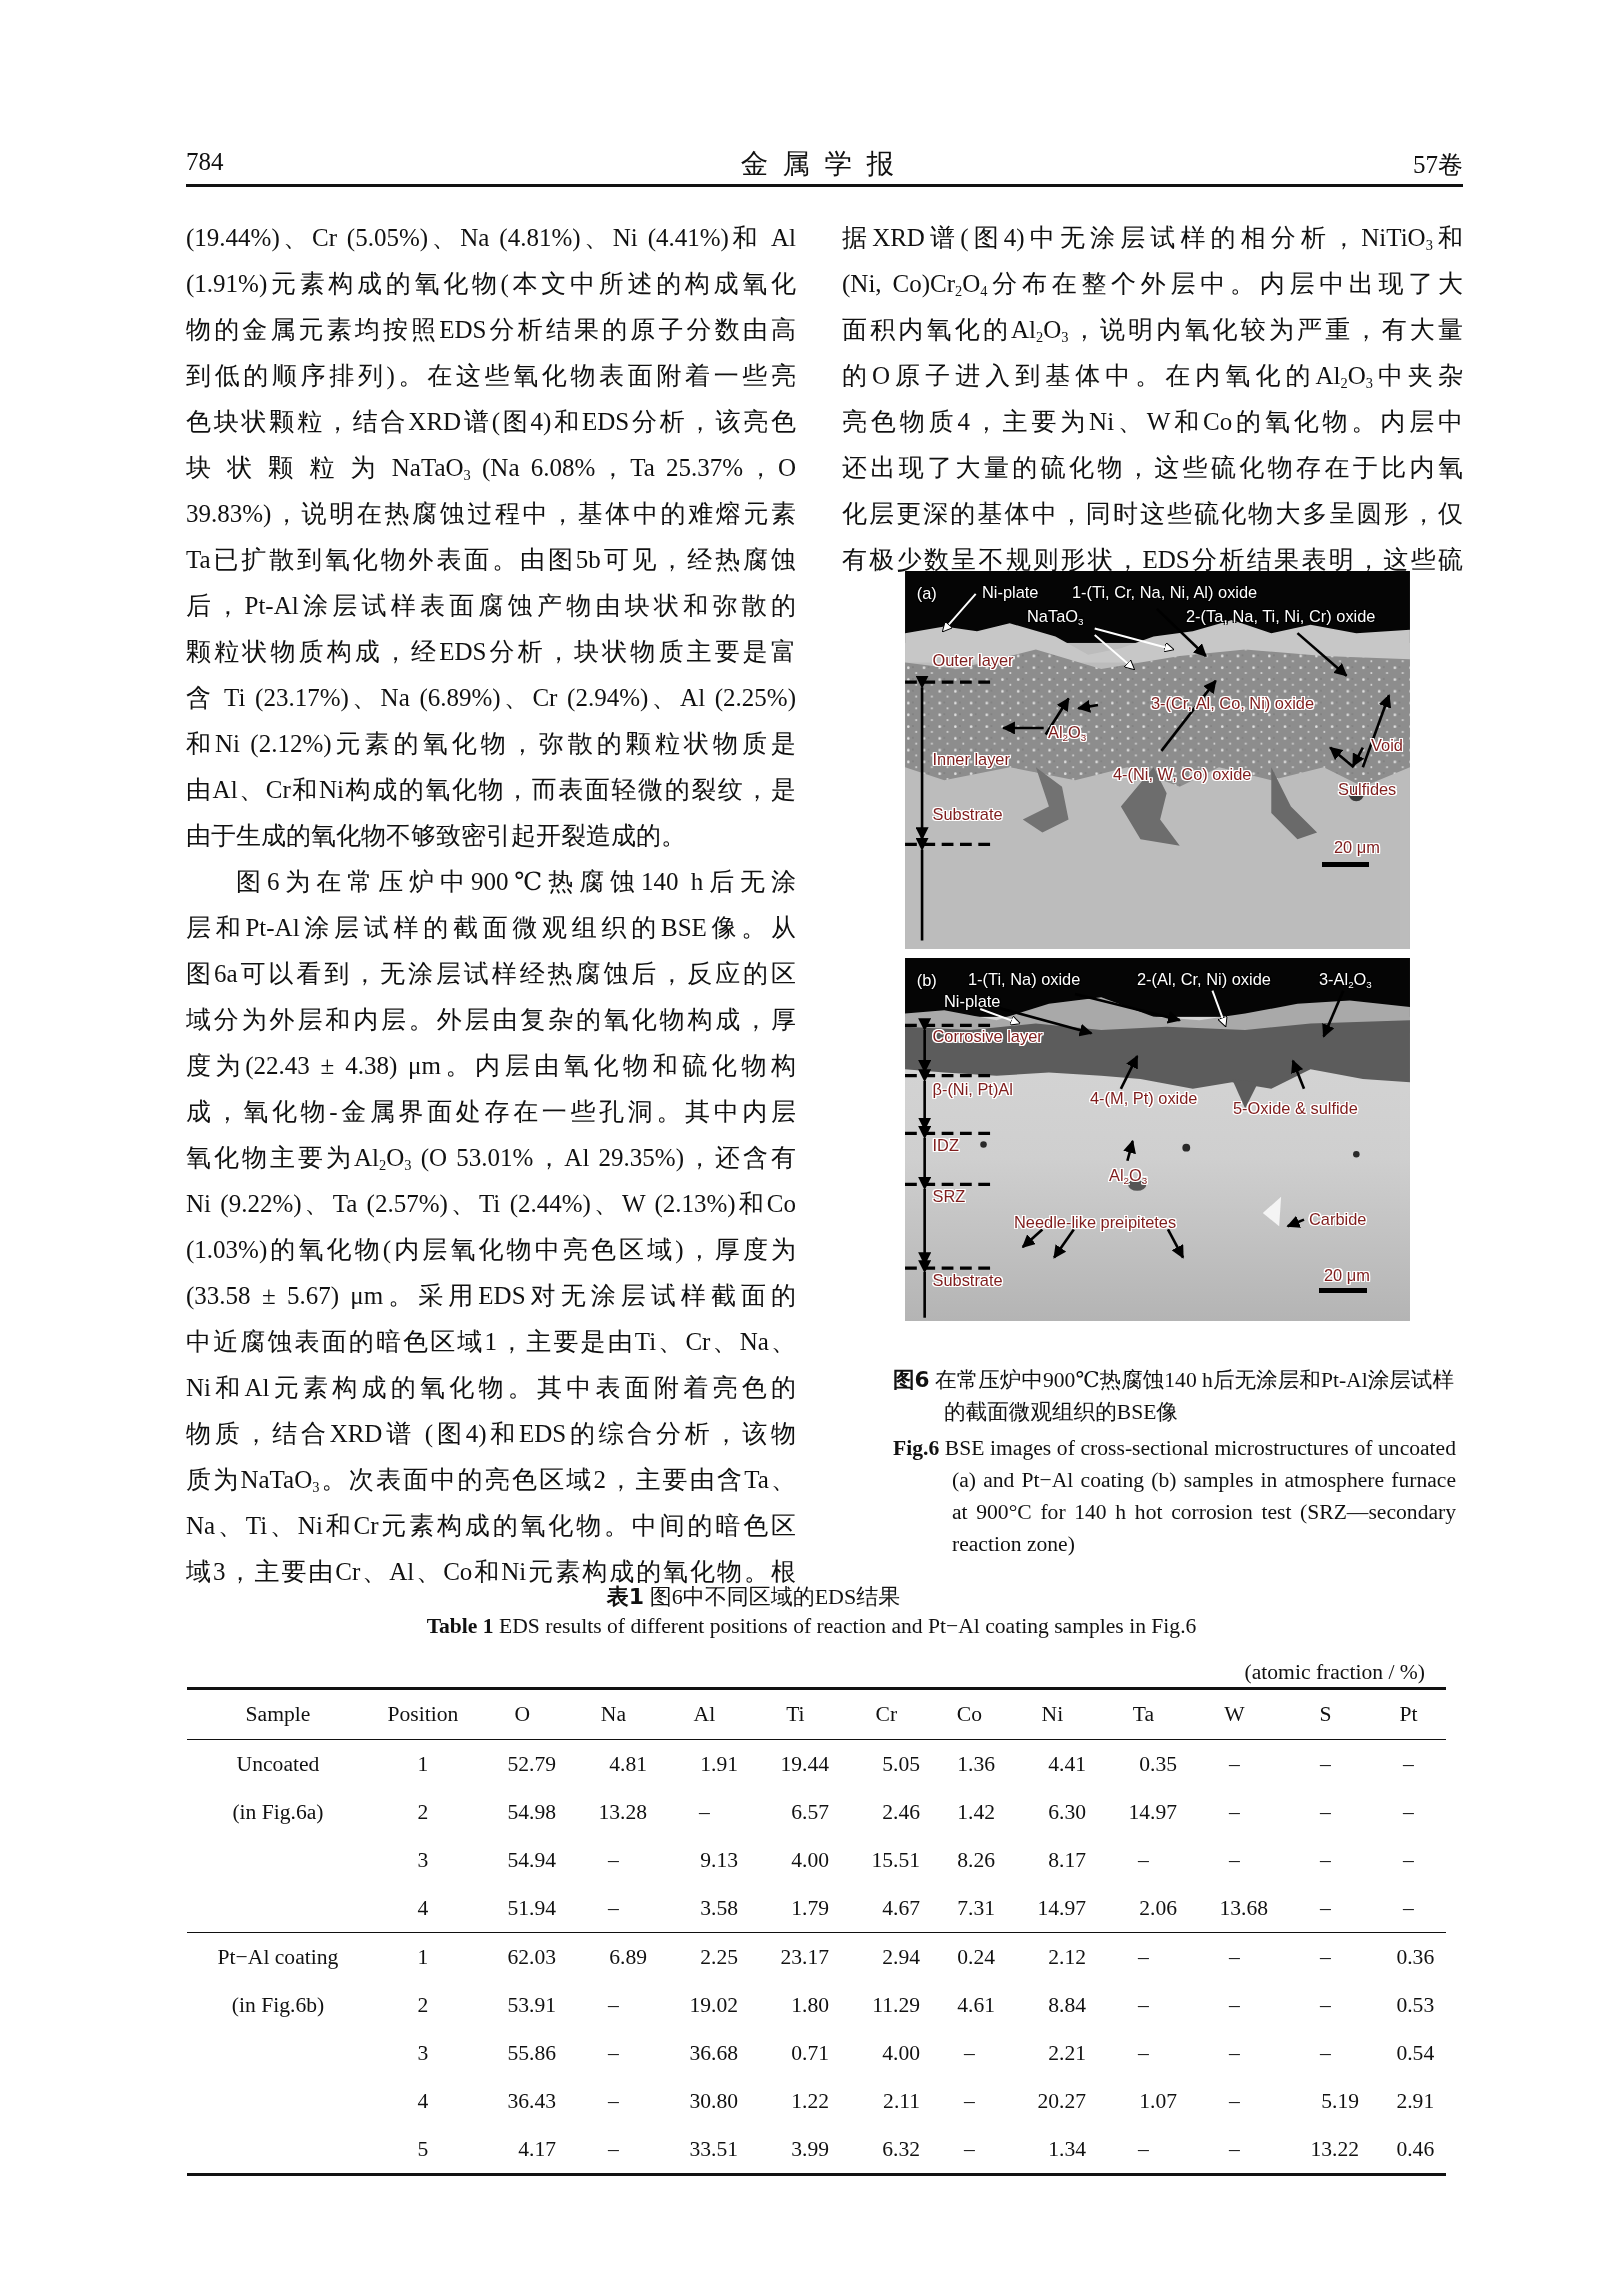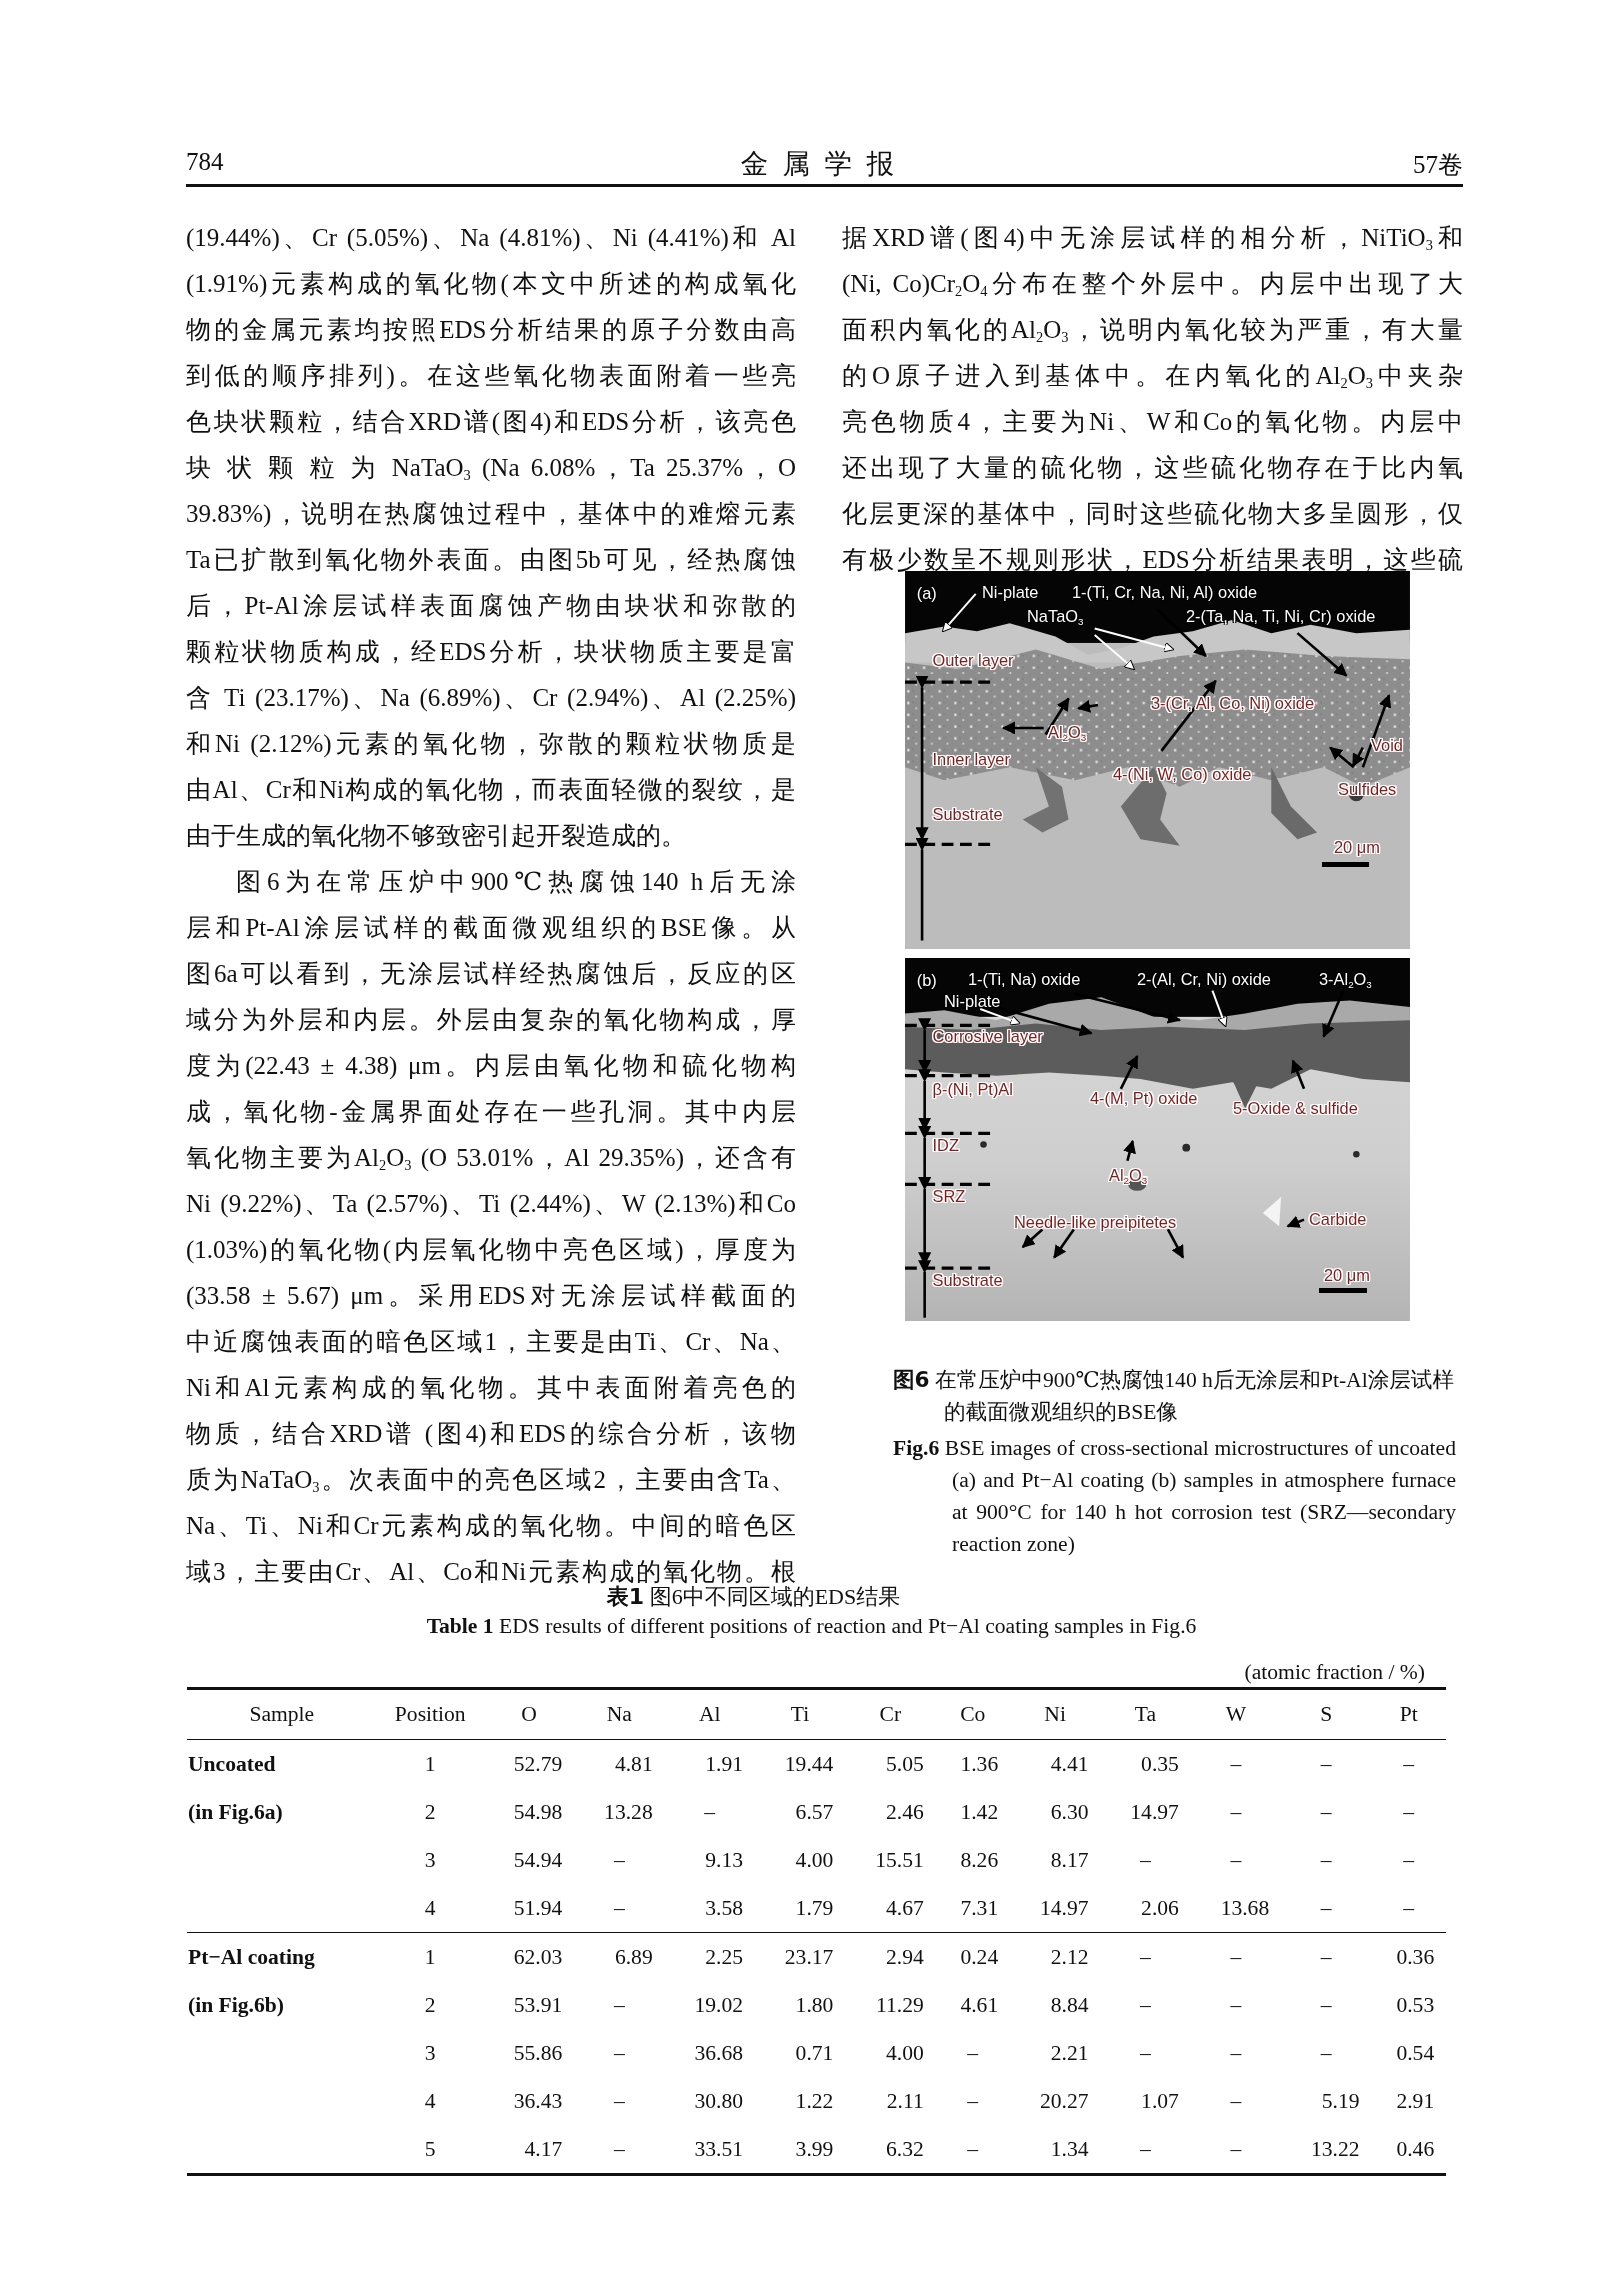--- a/index.html
+++ b/index.html
@@ -43,21 +43,21 @@
   .table-title-cn b { font-family: "DejaVu Sans", sans-serif; }
   .table-title-en { position: absolute; left: 0; width: 1623px; top: 1614px; text-align: center; font-size: 21.6px; }
   .table-unit { position: absolute; right: 198px; top: 1660px; font-size: 21.6px; }
   .eds { position: absolute; left: 187px; top: 1687px; width: 1259px; border-collapse: collapse; font-size: 21.6px; }
   .eds thead tr { border-top: 3.3px solid #111; border-bottom: 1.3px solid #111; }
   .eds th { font-weight: normal; height: 47px; text-align: center; }
   .eds td { height: 46px; text-align: center; }
   .eds td.num { text-align: right; padding-right: 11.8px; }
   .eds tr.grp-end { border-bottom: 1.3px solid #111; }
   .eds tbody:last-child tr:last-child { border-bottom: 3.3px solid #111; }
-  .eds td.sample { text-align: left; font-weight: bold; }
+  .eds td.sample { text-align: center; }
 </style>
 </head>
 <body>
 
 <div class="header">
   <span class="pg">784</span>
   <span class="journal">金属学报</span>
   <span class="vol">57卷</span>
 </div>
 <div class="header-rule"></div>

